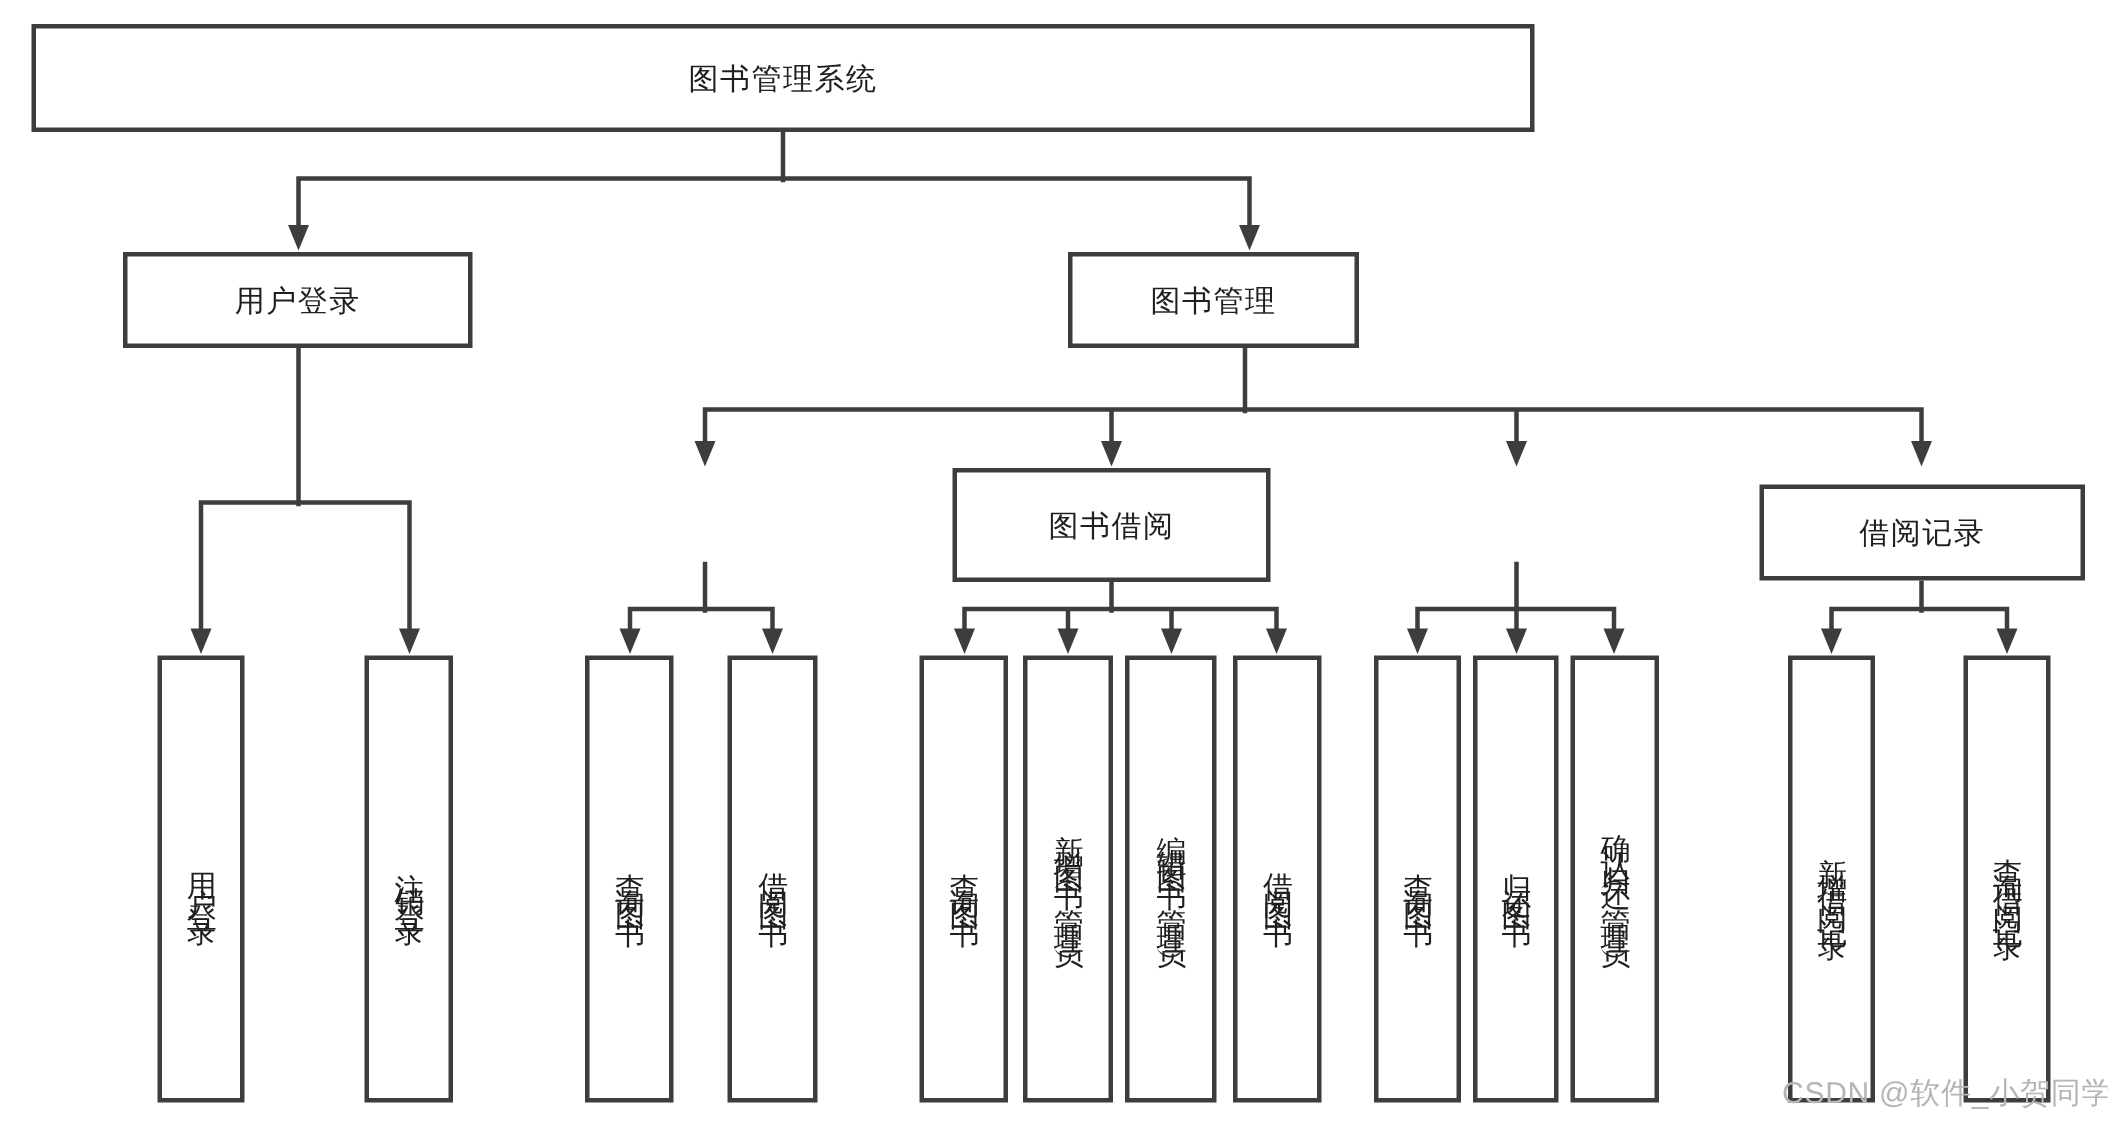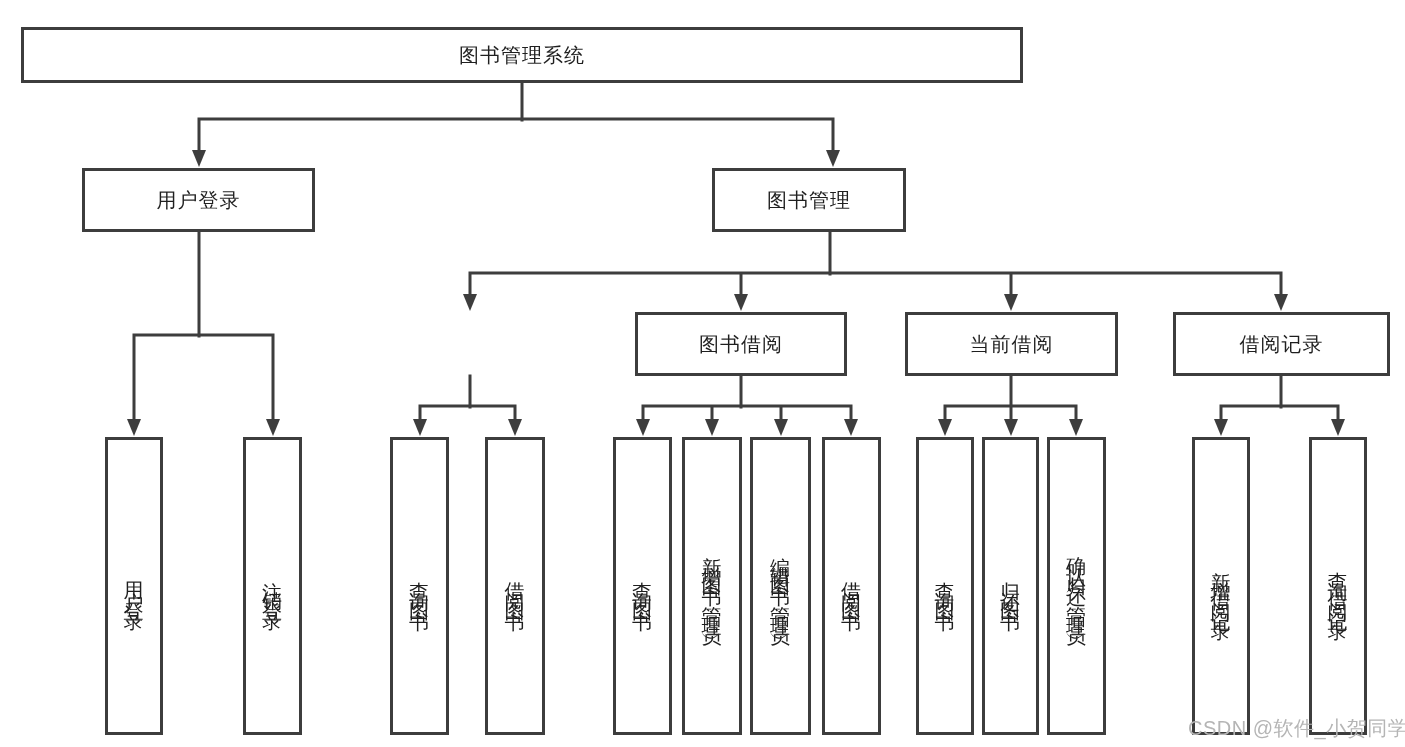--- a/index.html
+++ b/index.html
@@ -81,38 +81,35 @@
     <polygon points="705,419 719,419 712,436"></polygon>
     <polygon points="774,419 788,419 781,436"></polygon>
     <polygon points="844,419 858,419 851,436"></polygon>
     <polygon points="938,419 952,419 945,436"></polygon>
     <polygon points="1004,419 1018,419 1011,436"></polygon>
     <polygon points="1069,419 1083,419 1076,436"></polygon>
     <polygon points="1214,419 1228,419 1221,436"></polygon>
     <polygon points="1331,419 1345,419 1338,436"></polygon>
   </svg>
 
-  <div class="hbox" style="left:21px;top:27px;width:1002px;height:56px">
+  <div class="hbox" style="left:21px;top:16px;width:1002px;height:72px">
     <span>图书管理系统</span>
   </div>
 
   <div class="hbox" style="left:82px;top:168px;width:233px;height:64px">
     <span>用户登录</span>
   </div>
   <div class="hbox" style="left:712px;top:168px;width:194px;height:64px">
     <span>图书管理</span>
   </div>
 
-  <div class="hbox" style="left:635px;top:312px;width:212px;height:64px">
+  <div class="hbox" style="left:635px;top:312px;width:212px;height:76px">
     <span>图书借阅</span>
   </div>
-  <div class="hbox" style="left:905px;top:312px;width:213px;height:64px">
-    <span>当前借阅</span>
-  </div>
-  <div class="hbox" style="left:1173px;top:312px;width:217px;height:64px">
+  <div class="hbox" style="left:1173px;top:323px;width:217px;height:64px">
     <span>借阅记录</span>
   </div>
 
   <div class="vbox" style="left:105px;width:58px">
     <span>用户登录</span>
   </div>
   <div class="vbox" style="left:243px;width:59px">
     <span>注销登录</span>
   </div>
 

